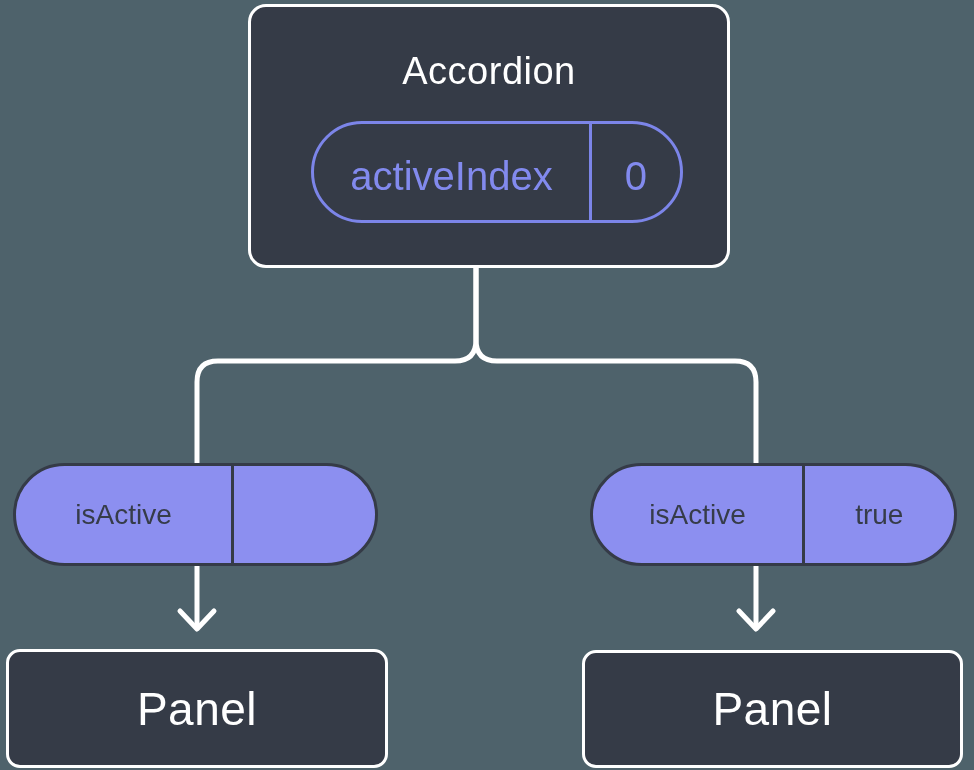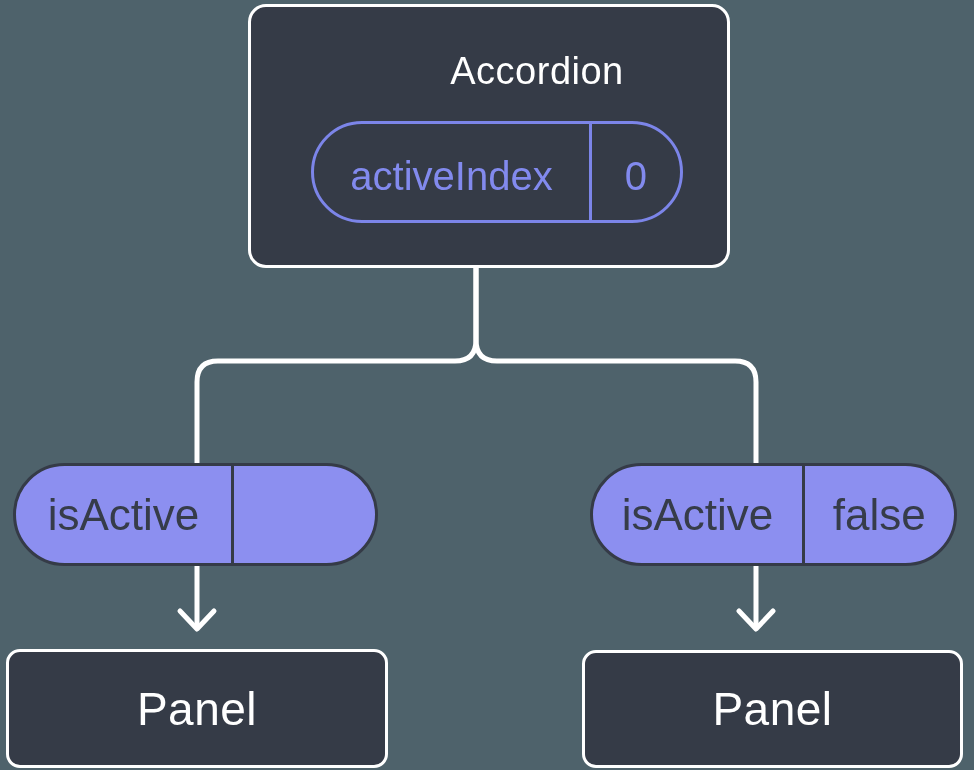--- a/index.html
+++ b/index.html
@@ -50,21 +50,20 @@
     position: absolute;
     left: 0;
     top: 42px;
     width: 100%;
     text-align: center;
     font-size: 38px;
     font-weight: 500;
     letter-spacing: 0.5px;
     line-height: 44px;
     color: var(--light_text, #FFFFFF);
-    margin-left: 48px;
   }
   .state-pill {
     position: absolute;
     left: 60px;
     top: 114px;
     width: 372px;
     height: 102px;
     box-sizing: border-box;
     border: 3px solid var(--accent_purple, #7C85E9);
     border-radius: 51px;
@@ -99,21 +98,21 @@
     display: flex;
     align-items: stretch;
     overflow: hidden;
   }
   .prop-pill.left  { left: 13px;  width: 365px; }
   .prop-pill.right { left: 590px; width: 367px; }
   .prop-pill .cell {
     display: flex;
     align-items: center;
     justify-content: center;
-    font-size: 44px;
+    font-size: 28px;
     color: var(--dark_text, #363C49);
   }
   .prop-pill.left  .cell.name { width: 215px; }
   .prop-pill.right .cell.name { width: 209px; }
   .prop-pill .cell.value { flex: 1; }
   .prop-pill .divider {
     width: 2.5px;
     background: var(--pill_border, #353B47);
   }
 
@@ -159,21 +158,21 @@
   </div>
 
   <div class="prop-pill left">
     <div class="cell name">isActive</div>
     <div class="divider"></div>
   </div>
 
   <div class="prop-pill right">
     <div class="cell name">isActive</div>
     <div class="divider"></div>
-    <div class="cell value">false</div>
+    <div class="cell value">true</div>
   </div>
 
   <div class="panel-box left">
     <div class="panel-label">Panel</div>
   </div>
   <div class="panel-box right">
     <div class="panel-label">Panel</div>
   </div>
 
 </div>

